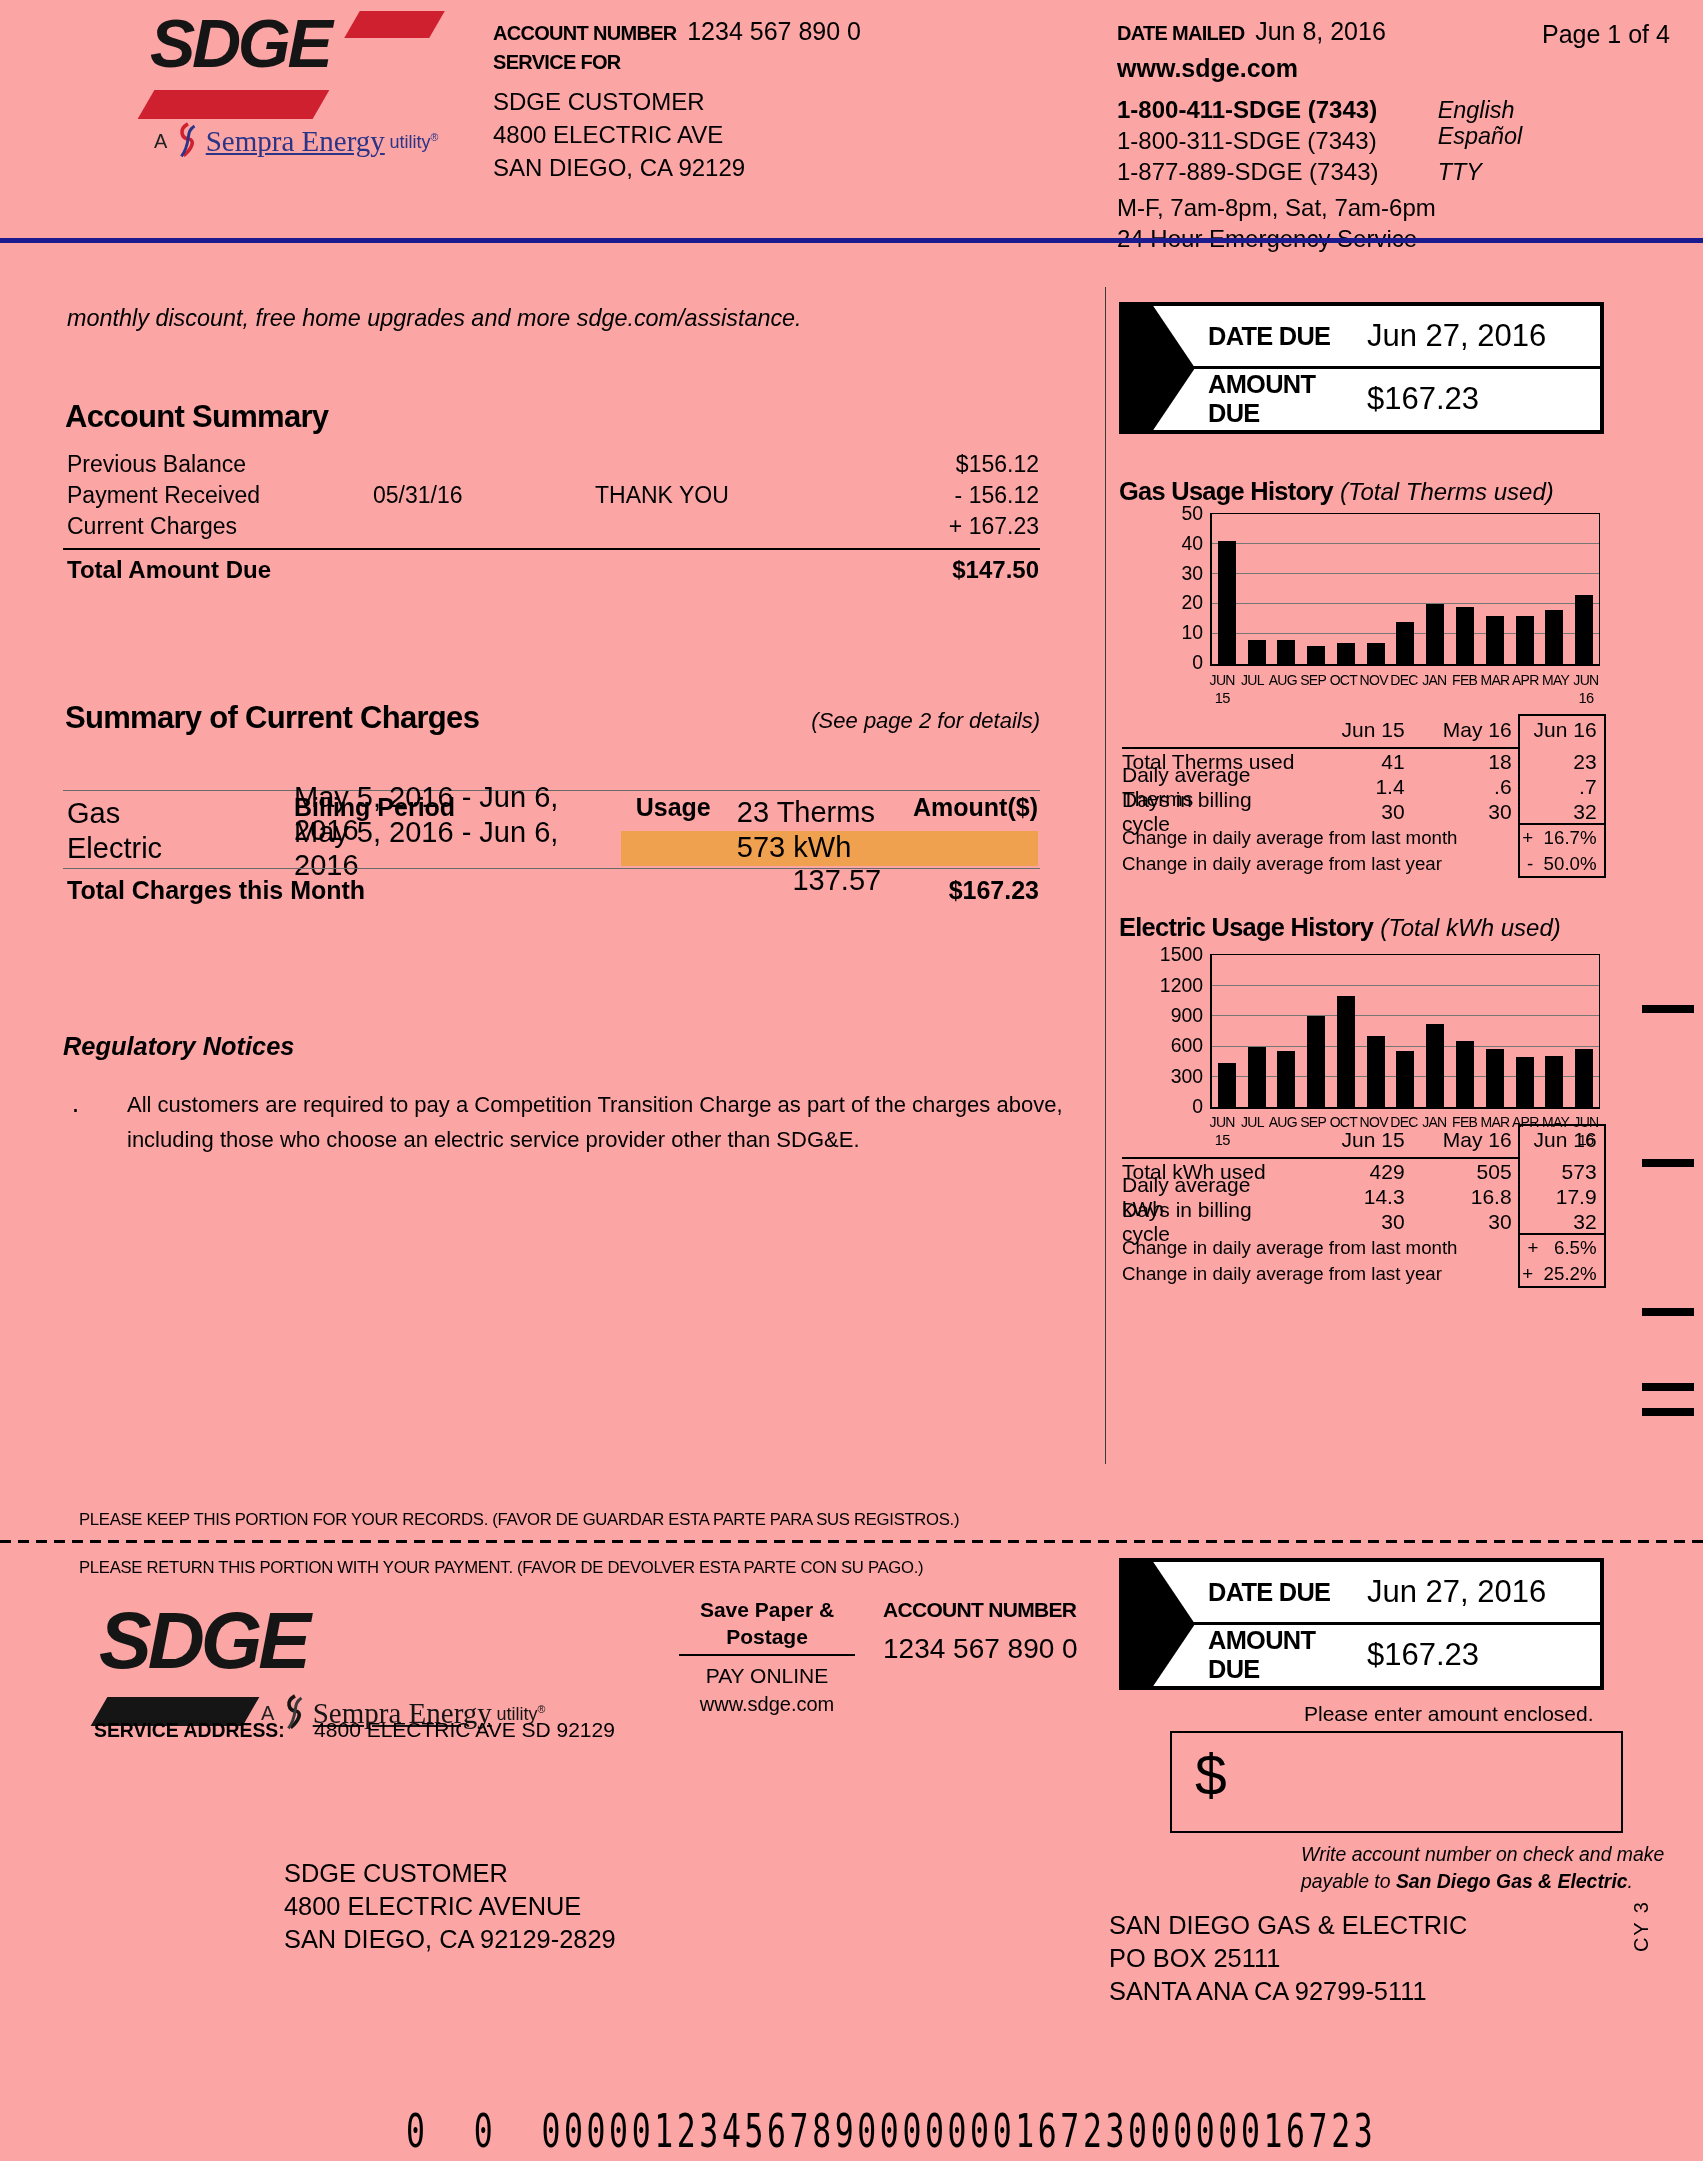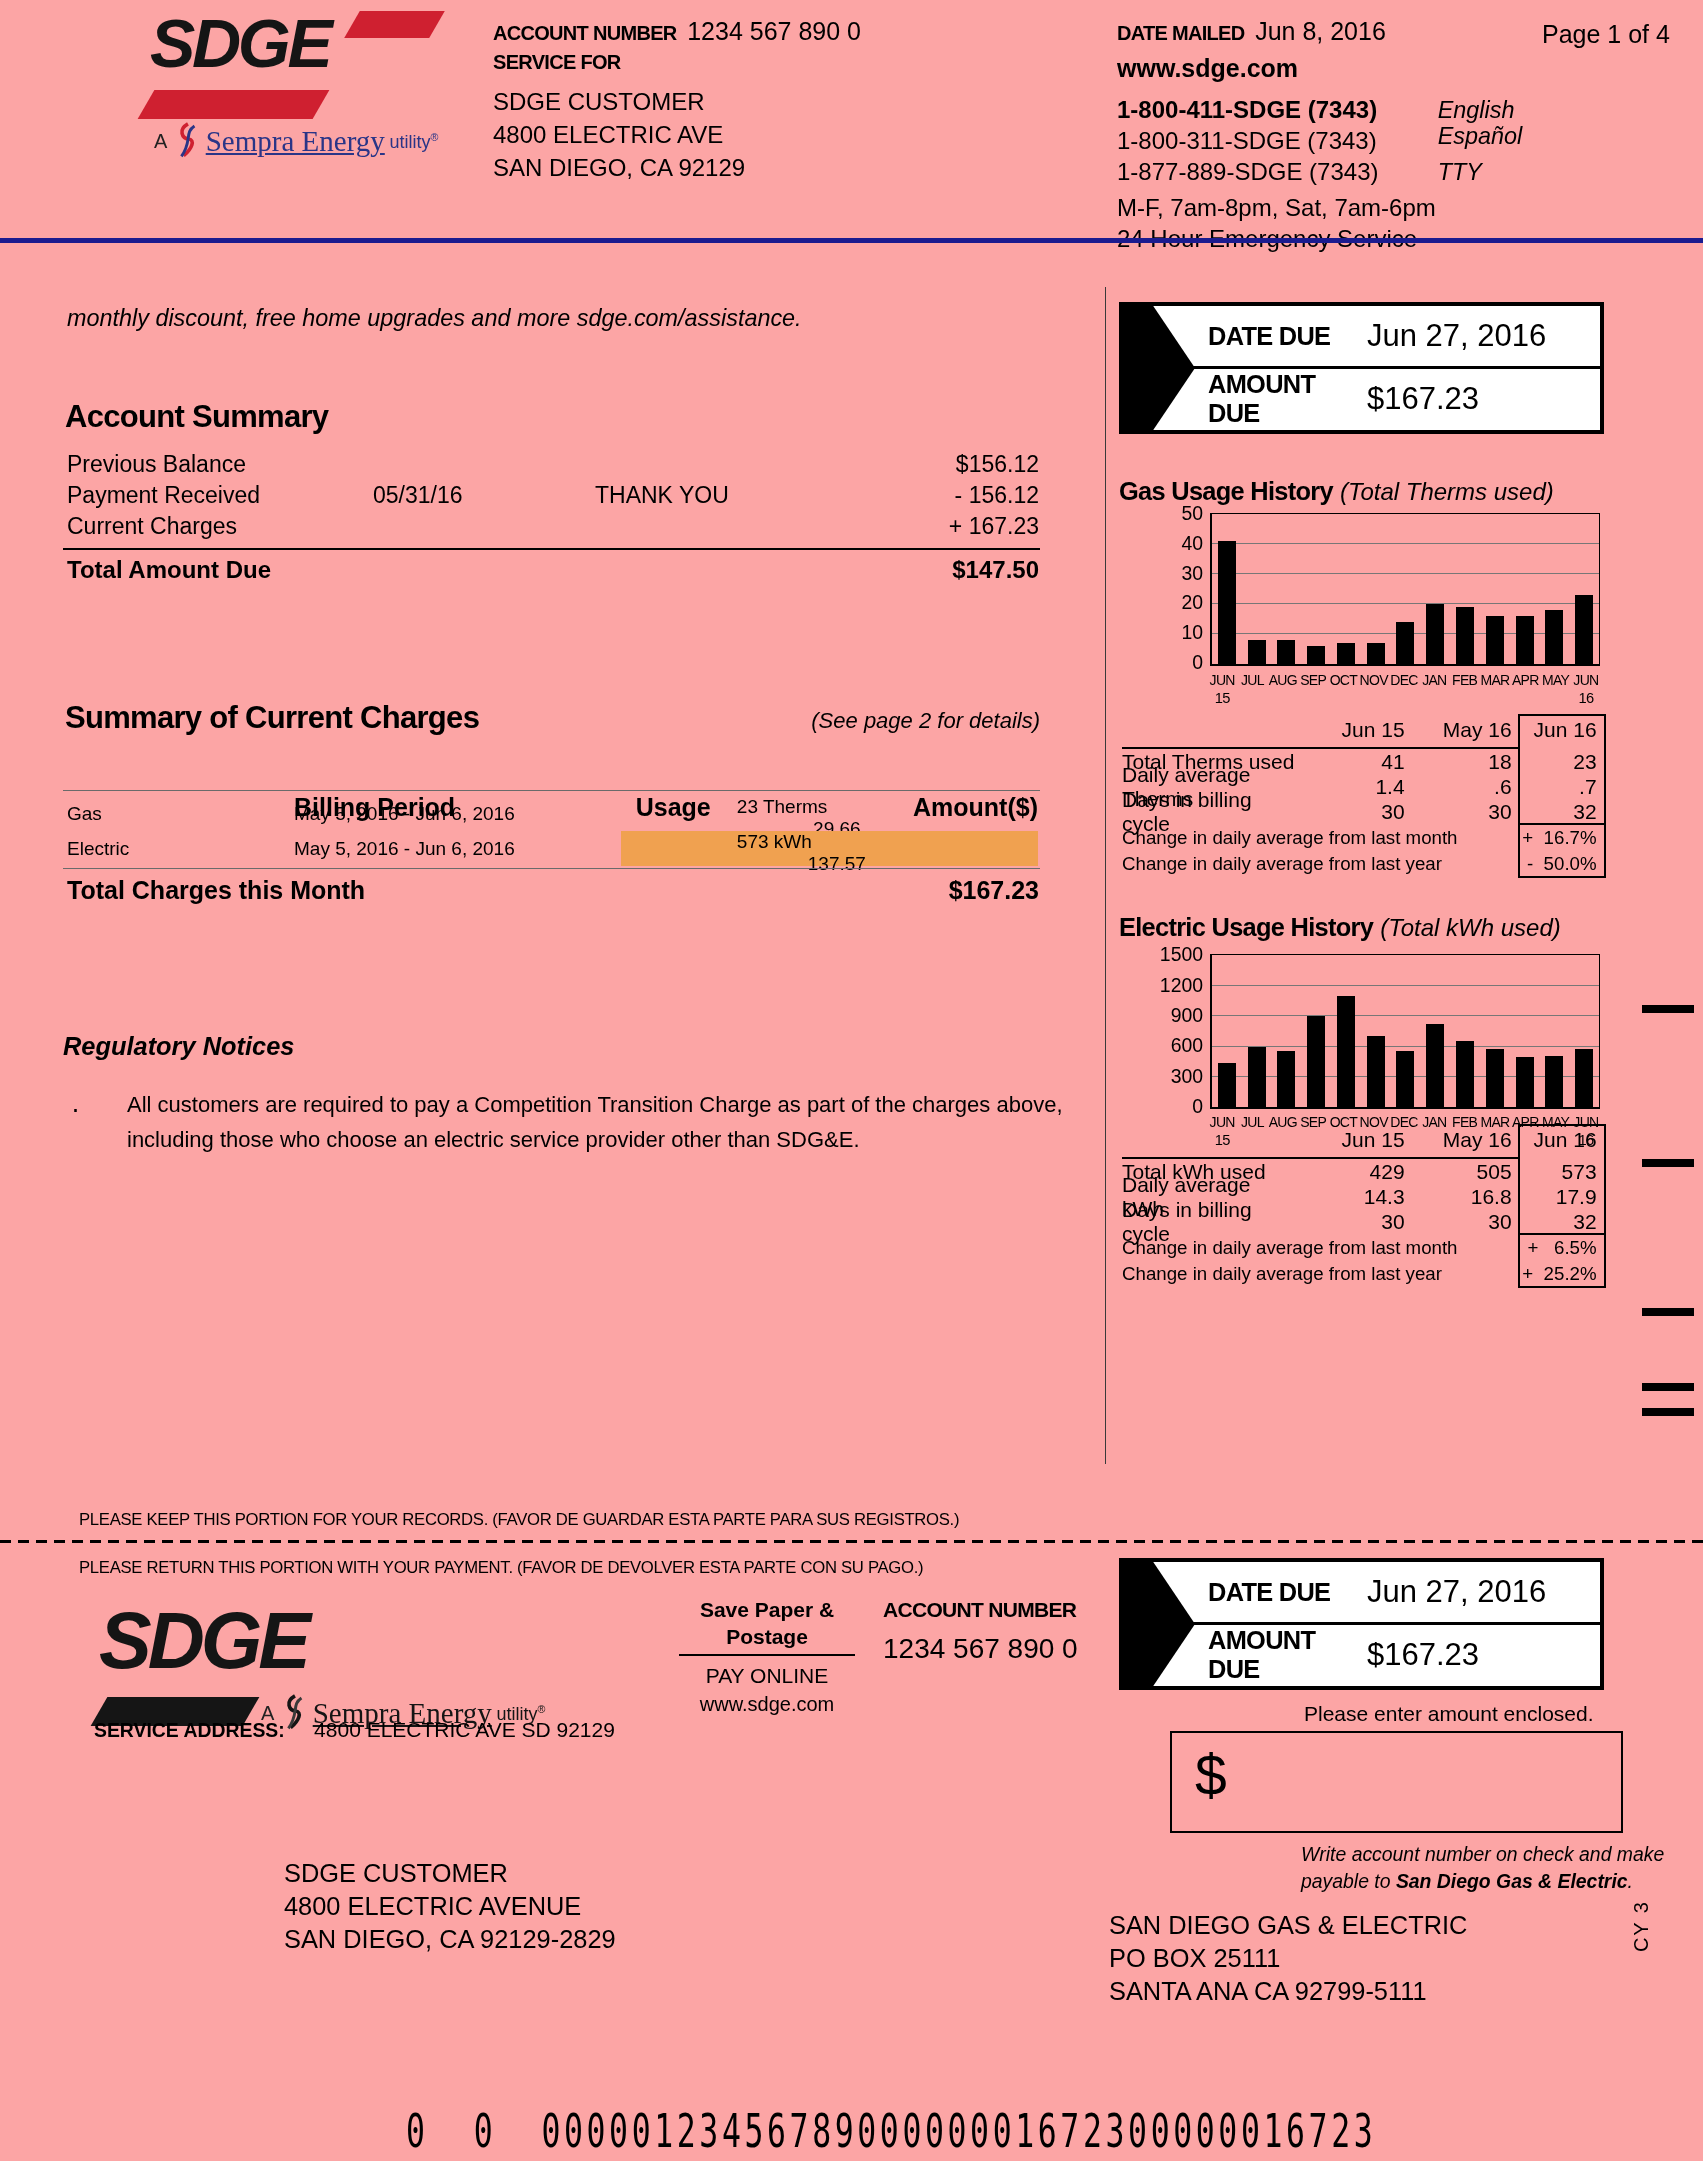--- a/index.html
+++ b/index.html
@@ -51,21 +51,21 @@
   .as-total{position:absolute;left:67px;top:556px;width:972px;display:flex;font-weight:bold;font-size:24px;}
   .as-total .as-amt{margin-left:auto;}
 
   .cc-note{position:absolute;left:735px;top:708px;width:305px;text-align:right;font-style:italic;font-size:22px;}
   .cc-header{position:absolute;left:67px;top:761px;width:972px;display:flex;font-weight:bold;font-size:25px;margin-top:32px;}
   .cc-c1{width:227px;} .cc-c2{width:327px;}
   .cc-wrap{width:417px;display:flex;box-sizing:border-box;padding-left:14.7px;align-items:center;}
   .cc-usage{width:200px;} .cc-amt{flex:1;text-align:right;}
   .hline{position:absolute;height:1.3px;background:#6a6a6a;}
   .cc-rows{position:absolute;left:67px;top:796px;width:972px;}
-  .cc-row{display:flex;height:35px;font-size:19px;align-items:center;}
+  .cc-row{display:flex;height:35px;font-size:29px;align-items:center;}
   .cc-wrap.row-h{height:100%;flex-direction:column;}
   .cc-total{position:absolute;left:67px;top:876px;width:972px;display:flex;font-weight:bold;font-size:25px;}
   .cc-total .cc-amt{margin-left:auto;}
 
   .reg-title{position:absolute;left:63px;top:1032px;font-weight:bold;font-style:italic;font-size:25.4px;}
   .reg-bullet{position:absolute;left:71px;top:1094px;font-size:27px;}
   .reg-lines{position:absolute;left:127px;top:1087px;font-size:22px;line-height:35px;}
 
   .col-divider{position:absolute;left:1105px;top:287px;width:1.3px;height:1177px;background:#3a3a3a;}
 

